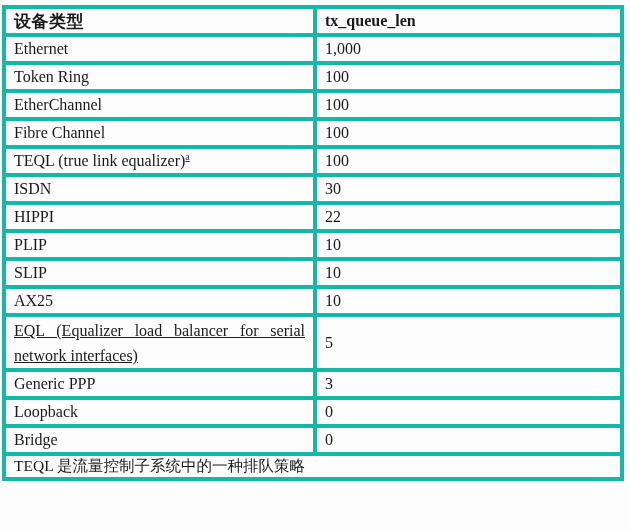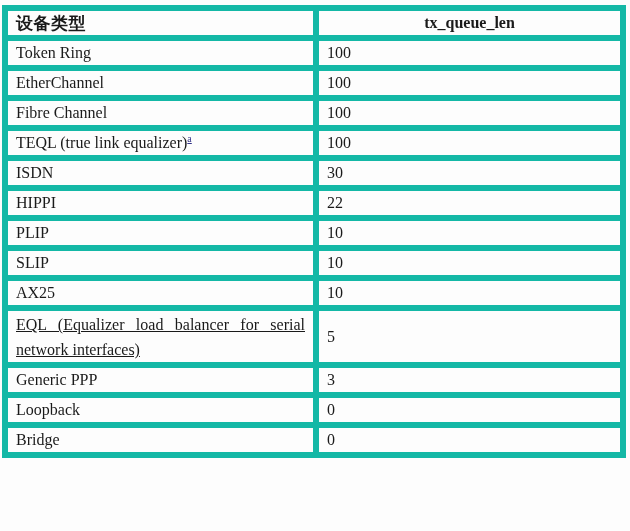--- a/index.html
+++ b/index.html
@@ -15,38 +15,37 @@
     overflow: hidden;
   }
   table.device-table {
     border-collapse: collapse;
     table-layout: fixed;
     margin: 5px 0 0 2px;
     width: 618px;
   }
   .device-table th,
   .device-table td {
-    border: 6px solid #14b8a6;
+    border: 4px solid #14b8a6;
     padding: 0 8px;
     font-size: 16px;
     text-align: left;
     vertical-align: middle;
     height: 24px;
     overflow: hidden;
   }
   .device-table th {
     font-weight: bold;
   }
   th.dev-header {
     font-size: 17px;
     letter-spacing: 0.5px;
   }
   th.val-header {
     font-size: 16px;
-    text-align: center;
   }
   col.dev-col { width: 311px; }
   col.val-col { width: 307px; }
   tr.tall td { height: 50px; }
   td.dev.justify {
     text-align: justify;
     text-justify: inter-word;
     line-height: 25px;
     padding-top: 1px;
     text-decoration: underline;
@@ -72,20 +71,24 @@
     <col class="dev-col">
     <col class="val-col">
   </colgroup>
   <thead>
     <tr>
       <th class="dev-header">设备类型</th>
       <th class="val-header">tx_queue_len</th>
     </tr>
   </thead>
   <tbody>
+    <tr>
+      <td class="dev">Ethernet</td>
+      <td class="val">1,000</td>
+    </tr>
     <tr>
       <td class="dev">Token Ring</td>
       <td class="val">100</td>
     </tr>
     <tr>
       <td class="dev">EtherChannel</td>
       <td class="val">100</td>
     </tr>
     <tr>
       <td class="dev">Fibre Channel</td>
@@ -124,14 +127,17 @@
       <td class="val">3</td>
     </tr>
     <tr>
       <td class="dev">Loopback</td>
       <td class="val">0</td>
     </tr>
     <tr>
       <td class="dev">Bridge</td>
       <td class="val">0</td>
     </tr>
+    <tr>
+      <td class="note" colspan="2">TEQL 是流量控制子系统中的一种排队策略</td>
+    </tr>
   </tbody>
 </table>
 
 </body></html>

